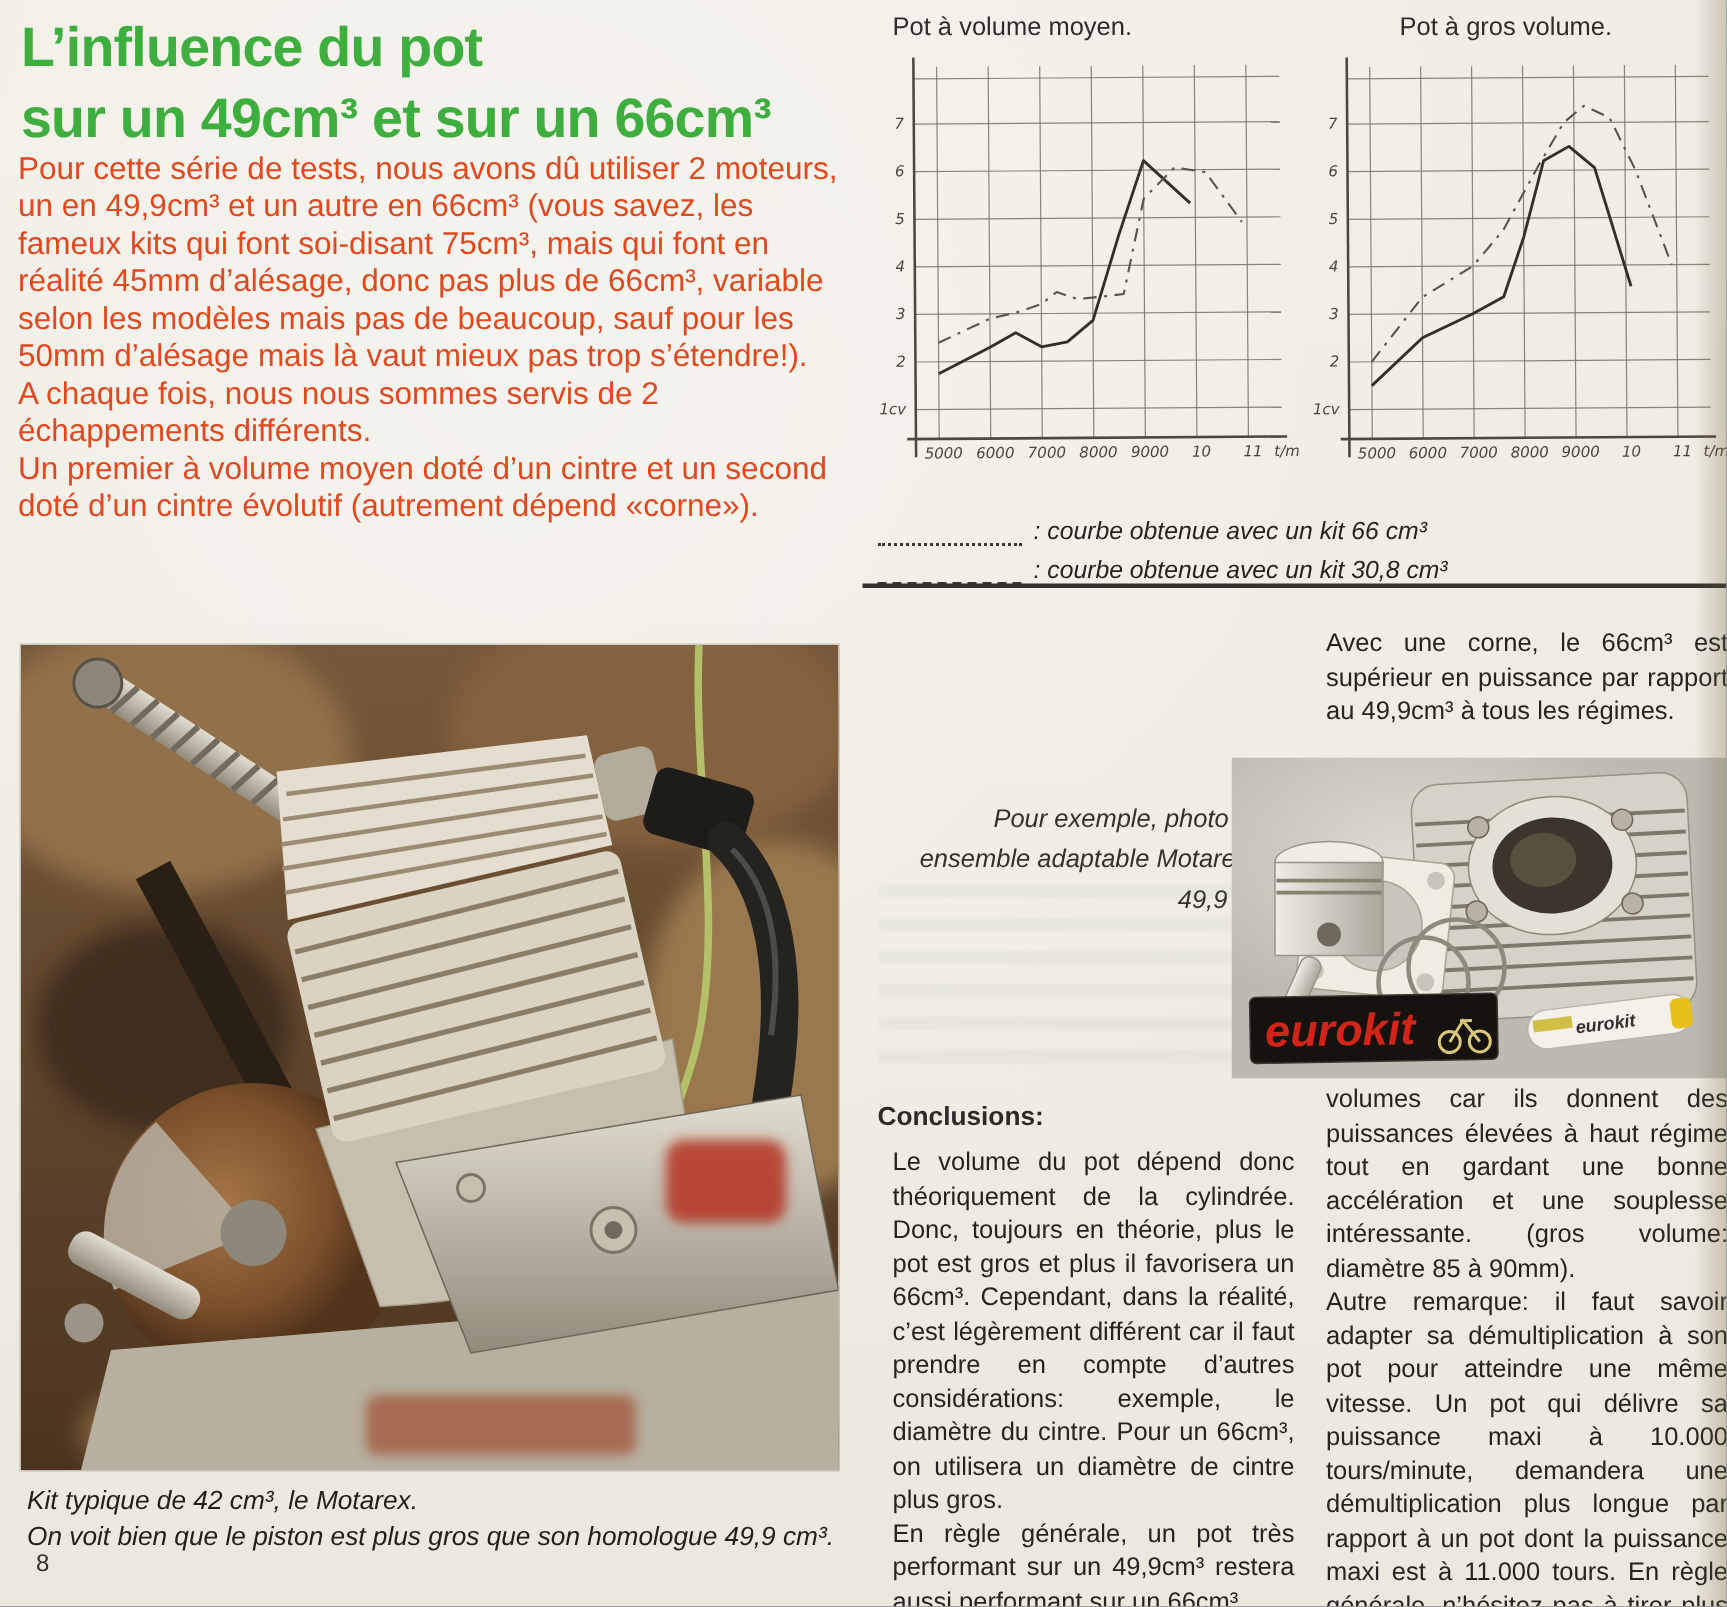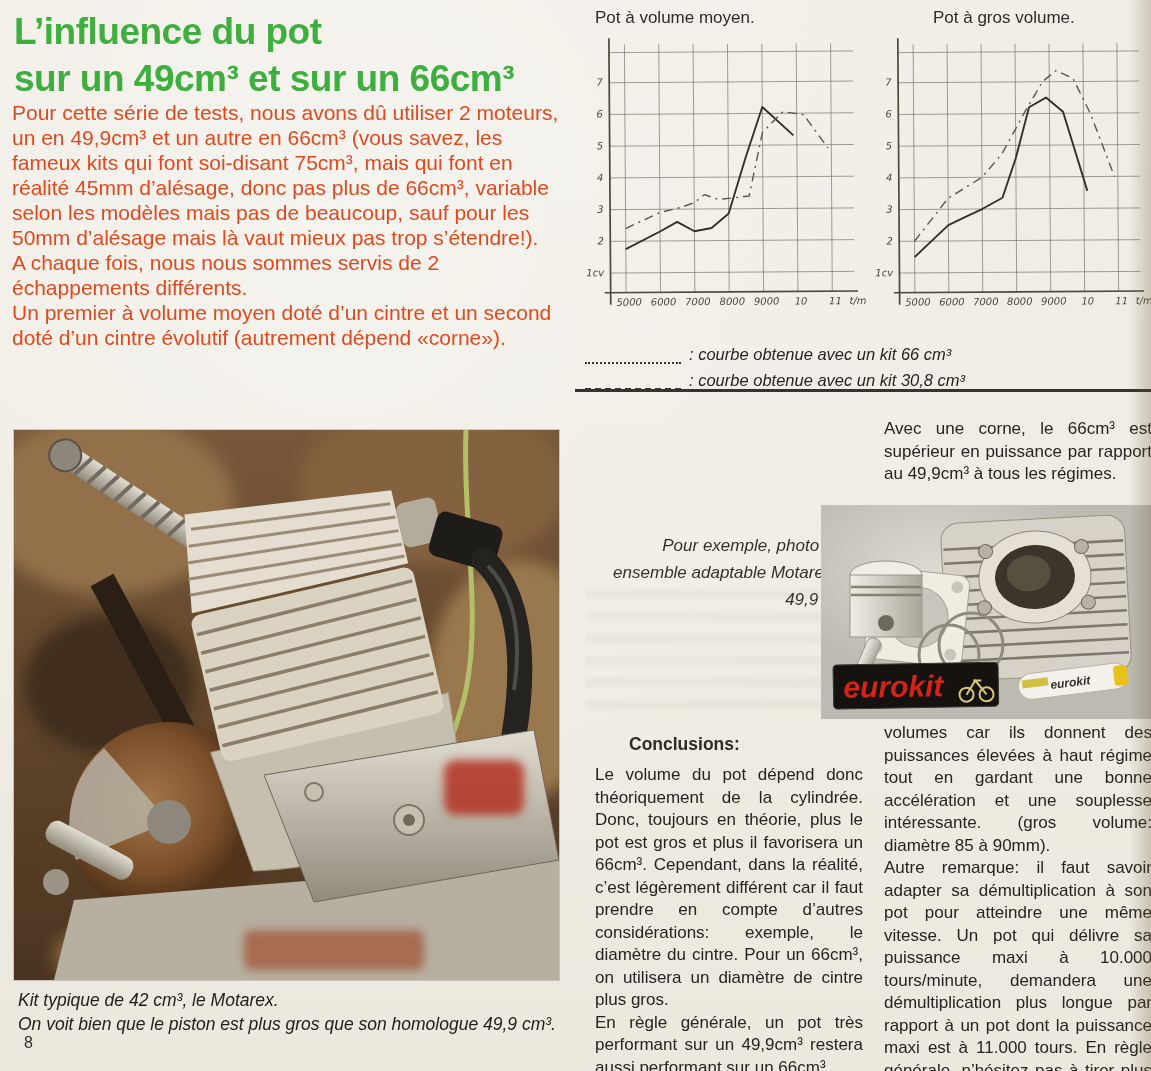--- a/index.html
+++ b/index.html
@@ -32,21 +32,21 @@
   .legend-row{display:flex;align-items:flex-end;height:26px;}
   .sample{width:96px;margin-right:8px;border-bottom:2px dotted #3a372f;height:0;}
   .sample.dashed{border-bottom-style:dashed;}
   .rule{position:absolute;left:575px;top:389px;width:576px;height:3px;background:#35332d;}
   
   .bodytext{font-size:17px;line-height:22.5px;text-align:justify;color:#262420;}
   .col-left-top{position:absolute;left:595px;top:404px;width:268px;}
   .col-right-top{position:absolute;left:884px;top:418px;width:268px;}
   .photo-note{position:absolute;left:596px;top:532px;width:260px;font-style:italic;
     font-size:17px;line-height:27px;text-align:right;color:#33312b;}
-  .concl-h{position:absolute;left:629px;top:734px;font-weight:700;font-size:17.5px;text-align:right;}
+  .concl-h{position:absolute;left:585px;top:734px;font-weight:700;font-size:17.5px;text-align:right;}
   .concl-left{position:absolute;left:595px;top:764px;width:268px;white-space:pre-line;}
   .concl-right{position:absolute;left:884px;top:722px;width:268px;white-space:pre-line;}
   
   .engine-photo{position:absolute;left:14px;top:430px;width:545px;height:550px;
     box-shadow:0 0 0 1px rgba(90,75,50,.25);}
   .kit-photo{position:absolute;left:821px;top:505px;width:330px;height:214px;}
   .caption{position:absolute;left:18px;top:988px;width:600px;font-style:italic;
     font-size:17.5px;line-height:24px;color:#22201c;}
   .pagenum{position:absolute;left:24px;top:1034px;font-size:16px;color:#33312c;}
   

